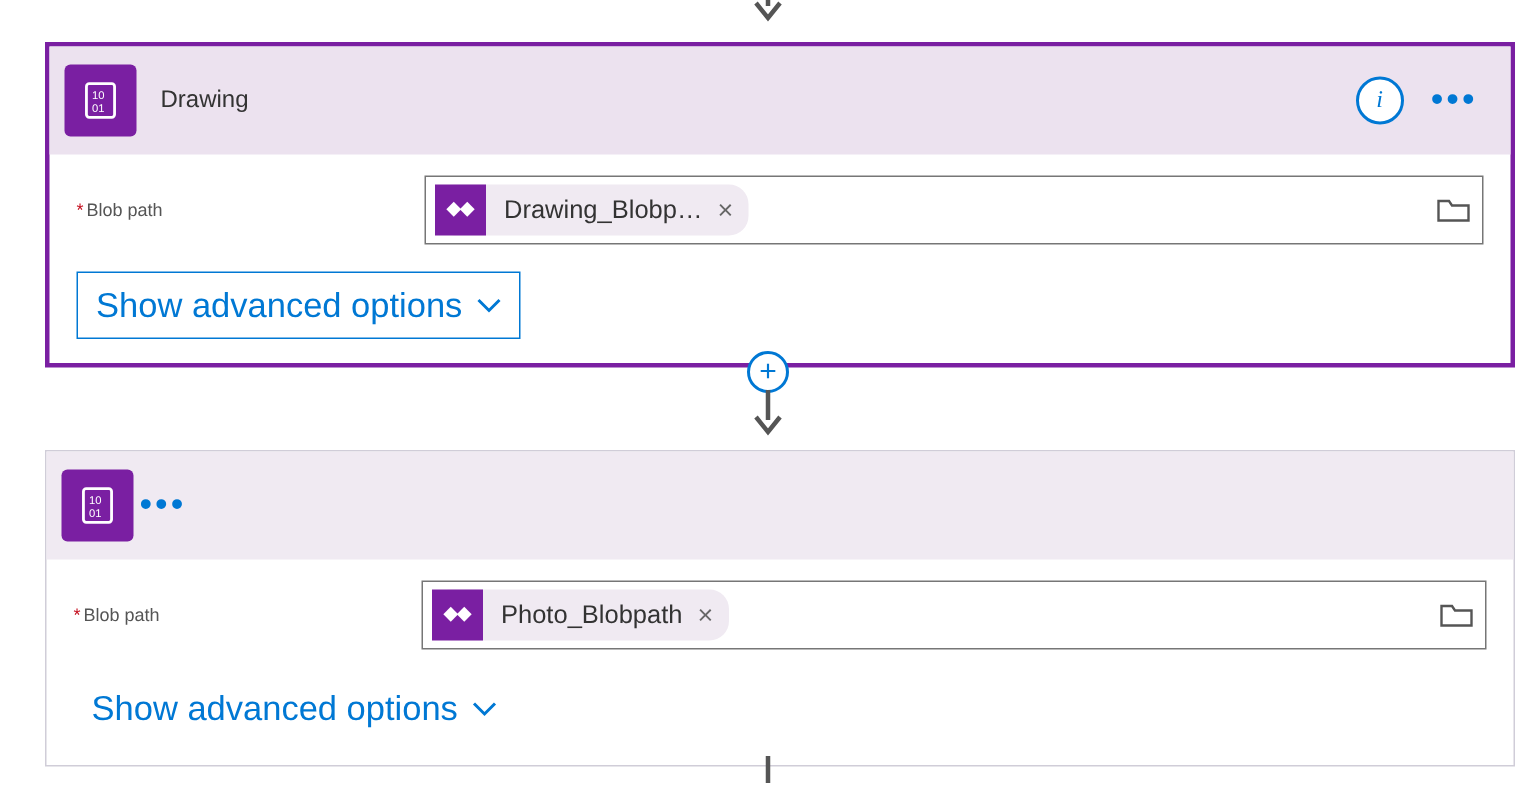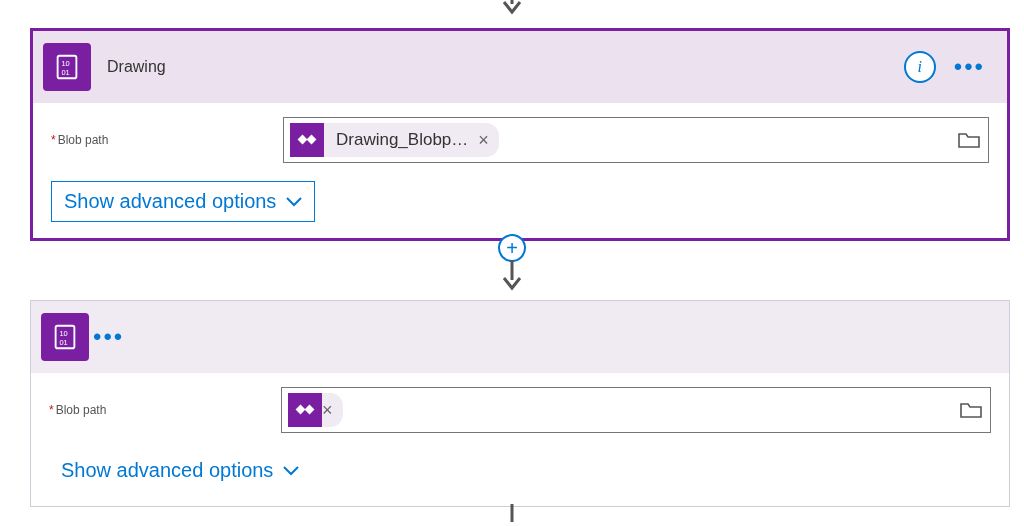--- a/index.html
+++ b/index.html
@@ -173,21 +173,21 @@
     cursor:pointer;
     display:flex;
     align-items:center;
   }
 
   .adv-toggle {
     margin-top: 16px;
     display:inline-flex;
     align-items:center;
     color:#0078d4;
-    font-size: 20px;
+    font-size: 23px;
     padding: 8px 12px;
     cursor:pointer;
   }
   .adv-toggle.boxed {
     border: 1px solid #0078d4;
   }
   .chev { margin-left: 10px; display:inline-flex; }
 </style>
 </head>
 <body>
@@ -278,20 +278,21 @@
           <span class="req">*</span><span>Blob path</span>
         </div>
         <div class="field-input">
           <span class="token">
             <span class="token-icon">
               <svg width="20" height="20" viewBox="0 0 20 20">
                 <rect x="2" y="6" width="7" height="7" transform="rotate(45 5.5 9.5)" fill="#fff"></rect>
                 <rect x="11" y="6" width="7" height="7" transform="rotate(45 14.5 9.5)" fill="#fff"></rect>
               </svg>
             </span>
+            <span class="token-text">Photo_Blobpath</span>
             <span class="token-close">×</span>
           </span>
           <span class="spacer"></span>
           <span class="folder-icon">
             <svg width="22" height="18" viewBox="0 0 22 18">
               <path d="M1 3 h7 l2 3 h11 v10 h-20 z" fill="none" stroke="#555" stroke-width="1.6"></path>
             </svg>
           </span>
         </div>
       </div>

